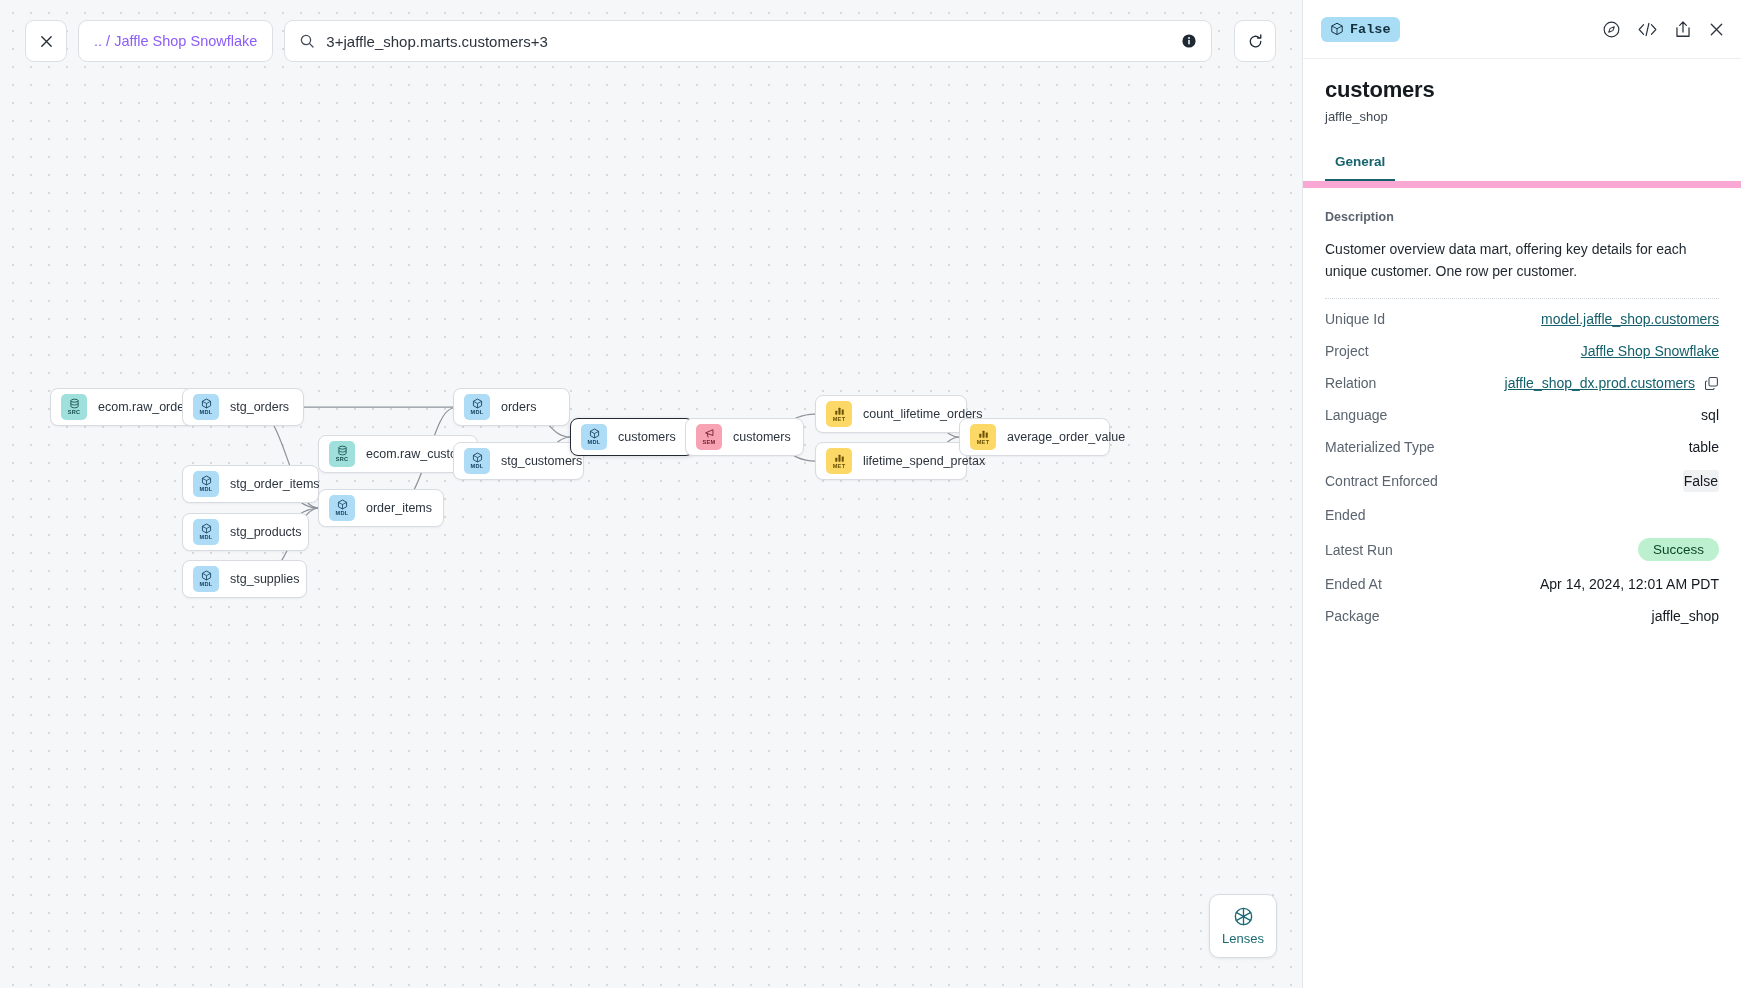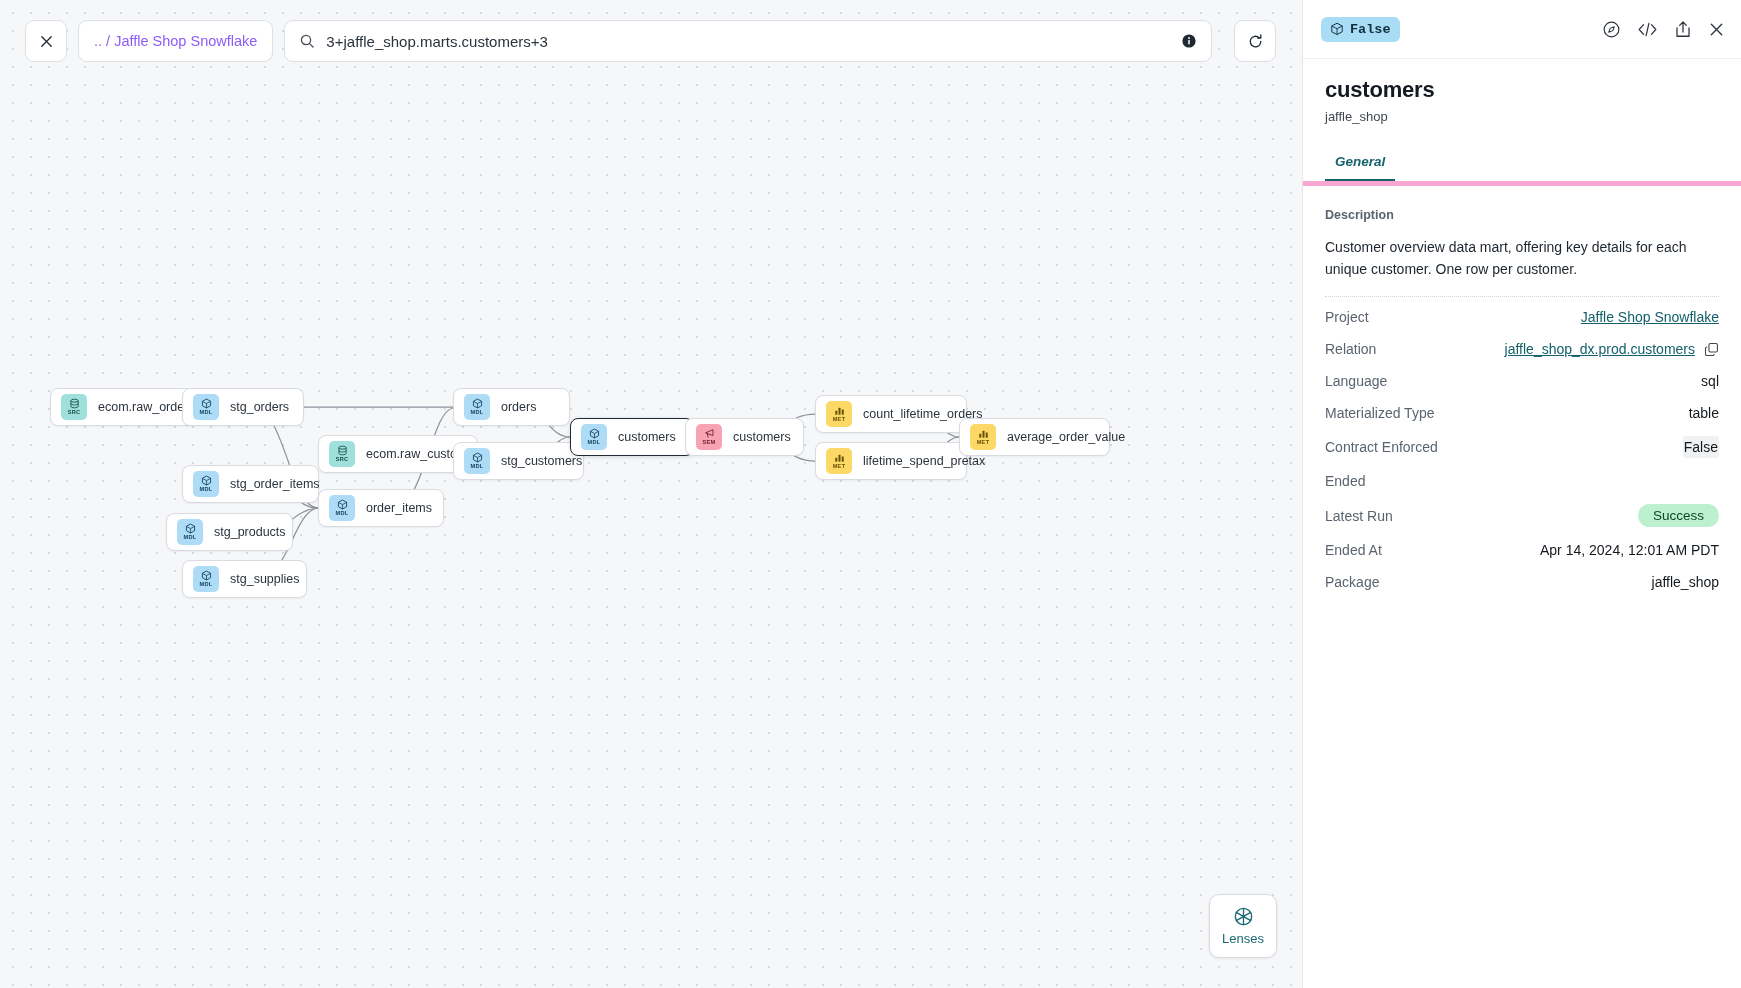--- a/index.html
+++ b/index.html
@@ -107,21 +107,21 @@
     padding: 5px 9px; font-size: 13.5px; font-weight: 600;
     font-family: "Liberation Mono", monospace;
   }
   .panel-actions { display: flex; align-items: center; gap: 16px; color: #2b333d; }
   .panel-actions .ic { cursor: pointer; display: flex; }
 
   .panel-head { padding: 18px 22px 0 22px; flex: none; }
   .panel-title { font-size: 22px; font-weight: 700; color: #141a20; letter-spacing: -.2px; }
   .panel-sub { font-size: 13px; color: #3f4852; margin-top: 6px; }
 
-  .tabs { display: flex; padding: 0 22px; margin-top: 22px; border-bottom: 5px solid #f9a8d4; flex: none; font-style: italic; }
+  .tabs { display: flex; padding: 0 22px; margin-top: 22px; border-bottom: 7px solid #f9a8d4; flex: none; }
   .tab {
     font-size: 13.5px; font-weight: 700; color: #16636c;
     padding: 8px 10px 10px 10px; border-bottom: 2.5px solid #16636c;
     cursor: pointer;
   }
 
   .panel-body { flex: 1; overflow: hidden; padding: 22px 22px 0 22px; }
   .sec-label { font-size: 12.5px; font-weight: 700; color: #5a646f; }
   .desc { font-size: 14px; line-height: 22px; color: #1d252d; margin-top: 14px; }
   .divider { border-top: 1px dotted #cfd5db; margin: 16px 0 4px 0; }
@@ -239,21 +239,21 @@
             <span class="bi">
               <svg width="11" height="11" viewBox="0 0 14 14">
                 <path d="M7 1.3 L12.2 4.2 L12.2 9.8 L7 12.7 L1.8 9.8 L1.8 4.2 Z" stroke="currentColor" stroke-width="1.1" fill="none" stroke-linejoin="round"></path>
                 <path d="M1.8 4.2 L7 7.1 L12.2 4.2 M7 7.1 L7 12.7" stroke="currentColor" stroke-width="1" fill="none"></path>
               </svg>
             </span>
             <span class="bt">MDL</span>
           </span>
           <span class="label">stg_order_items</span>
         </div>
-        <div class="node" style="left: 166px; top: 513px; width: 127px;">
+        <div class="node" style="left: 182px; top: 513px; width: 127px;">
           <span class="badge mdl">
             <span class="bi">
               <svg width="11" height="11" viewBox="0 0 14 14">
                 <path d="M7 1.3 L12.2 4.2 L12.2 9.8 L7 12.7 L1.8 9.8 L1.8 4.2 Z" stroke="currentColor" stroke-width="1.1" fill="none" stroke-linejoin="round"></path>
                 <path d="M1.8 4.2 L7 7.1 L12.2 4.2 M7 7.1 L7 12.7" stroke="currentColor" stroke-width="1" fill="none"></path>
               </svg>
             </span>
             <span class="bt">MDL</span>
           </span>
           <span class="label">stg_products</span>
@@ -437,20 +437,26 @@
     <div class="tabs">
       <div class="tab">General</div>
     </div>
 
     <div class="panel-body">
       <div class="sec-label">Description</div>
       <div class="desc">Customer overview data mart, offering key details for each unique customer. One row per customer.</div>
       <div class="divider"></div>
       <div class="rows" id="prop-rows">
           <div class="row">
+            <div class="k">Unique Id</div>
+            <div class="v-wrap">
+              <div class="v link">model.jaffle_shop.customers</div>
+            </div>
+          </div>
+          <div class="row">
             <div class="k">Project</div>
             <div class="v-wrap">
               <div class="v link">Jaffle Shop Snowflake</div>
             </div>
           </div>
           <div class="row">
             <div class="k">Relation</div>
             <div class="v-wrap">
               <div class="v link">jaffle_shop_dx.prod.customers</div>
               <span class="copy-ic">

